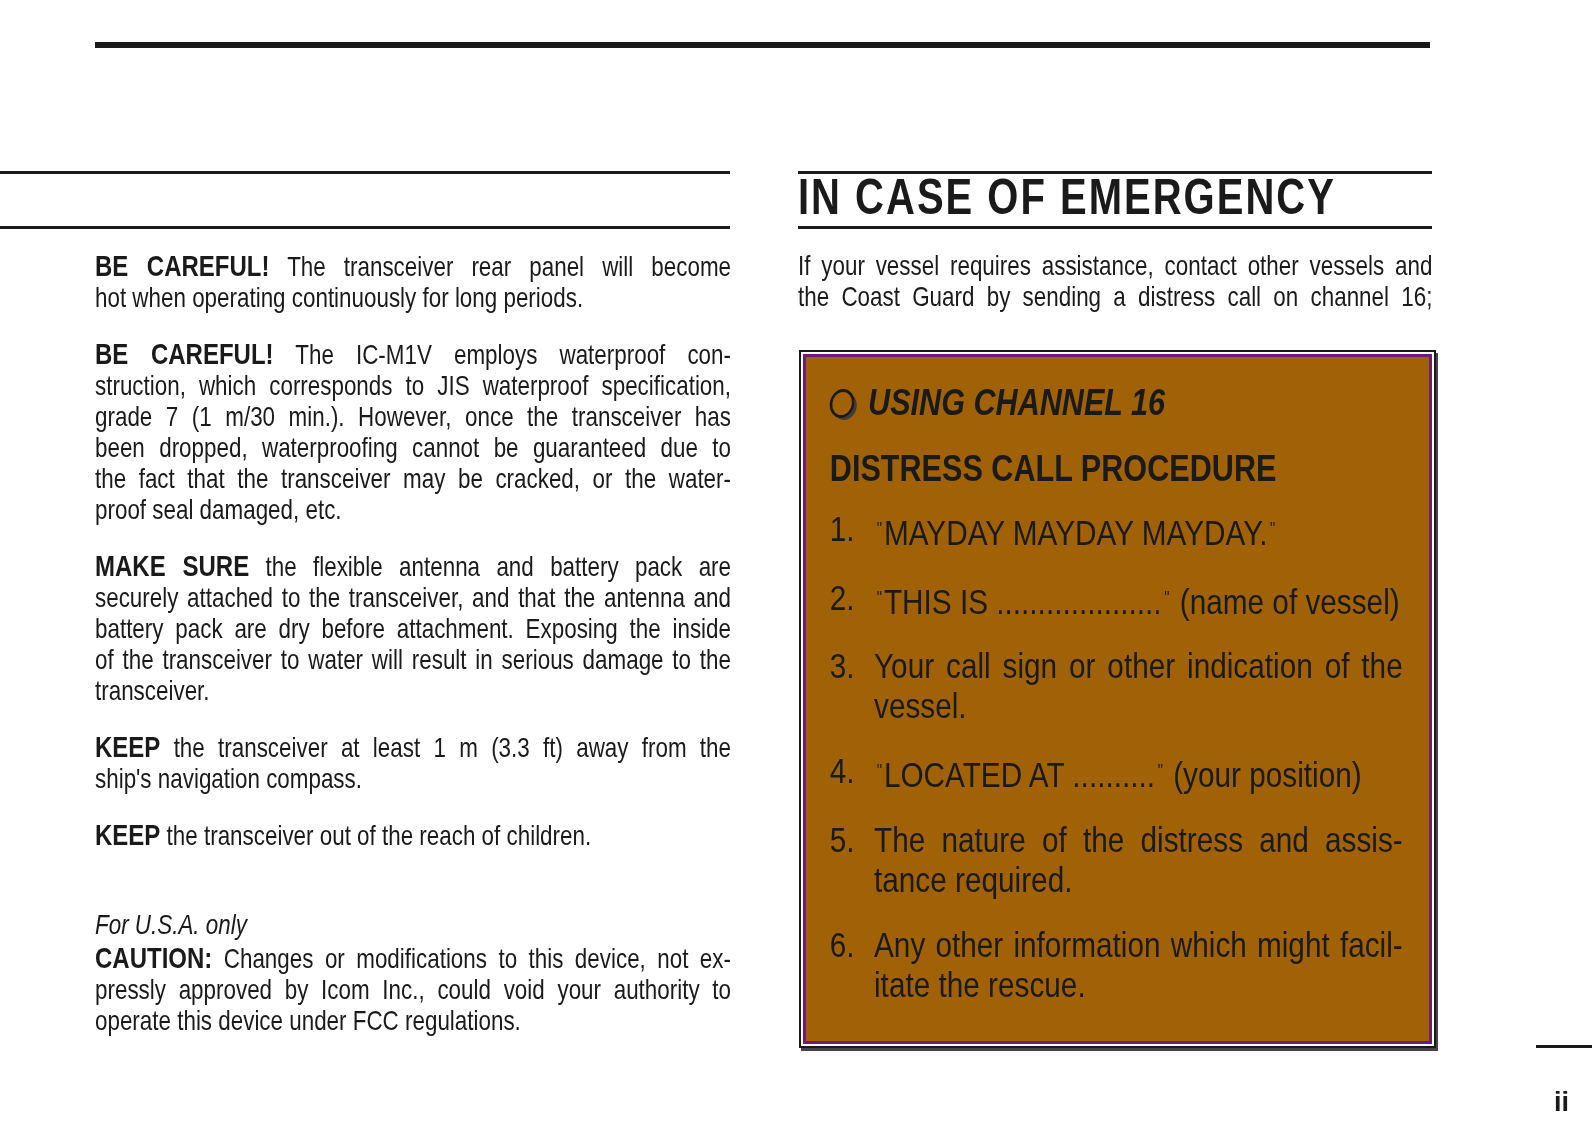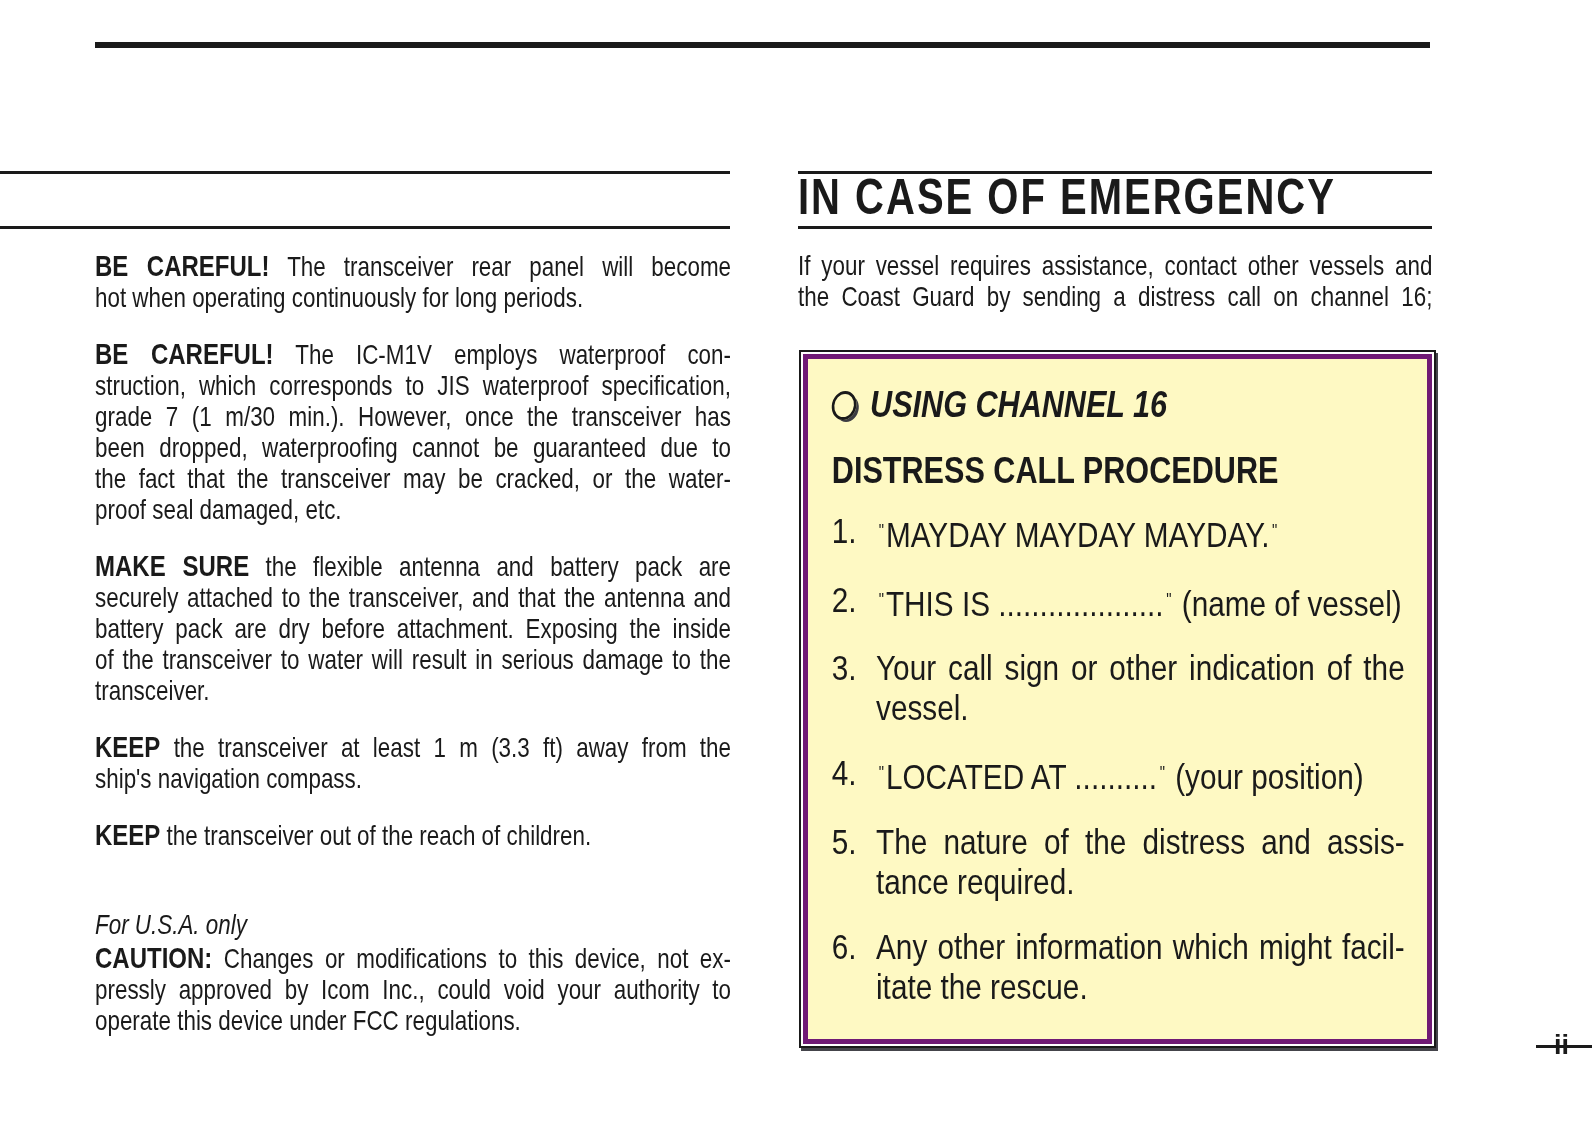--- a/index.html
+++ b/index.html
@@ -47,21 +47,21 @@
     font-size: 28px; line-height: 31px;
   }
 
   #ebox {
     position: absolute; left: 799px; top: 350px; width: 637px; height: 698px;
     border: 2px solid #1a1a1a; padding: 2px; box-sizing: border-box;
     background: #ffffff; box-shadow: 2px 3px 0 #44444a;
   }
   #ebox-inner {
     width: 100%; height: 100%; box-sizing: border-box;
-    border: 5px solid #701a75; background: #fef9c3; overflow: hidden;
+    border: 3px solid #701a75; background: #a16207; overflow: hidden;
   }
   .box-content {
     width: 732px; box-sizing: border-box; padding: 26px 30px 0 28px;
     transform: scaleX(0.85); transform-origin: 0 0;
     font-size: 35px; line-height: 40px;
   }
   .box-title-row { display: flex; align-items: center; gap: 16px; }
   .circle-icon {
     width: 23px; height: 23px; flex: none;
     border: 3px solid #1a1a1a; border-radius: 50%;
@@ -71,21 +71,21 @@
   .box-title { font-weight: bold; font-style: italic; font-size: 36px; white-space: nowrap; }
   .box-subtitle { font-weight: bold; font-size: 36px; margin-top: 26px; white-space: nowrap; }
   .box-list { margin-top: 20px; }
   .box-item { display: flex; margin-bottom: 25px; }
   .box-item .num { width: 52px; flex: none; }
   .box-item .itext { flex: 1; min-width: 0; }
 
   .q { font-size: 0.5em; vertical-align: 0.55em; margin: 0 0.18em; letter-spacing: -0.05em; }
 
   #page-num {
-    position: absolute; left: 1554px; top: 1031px;
+    position: absolute; left: 1554px; top: 1088px;
     font-size: 27px; font-weight: bold; line-height: 28px; text-align: center;
   }
 </style>
 </head>
 <body>
 
 <div class="page">
 
   <div class="rule" id="top-rule"></div>
   <div class="rule" id="lh-rule-top"></div>

